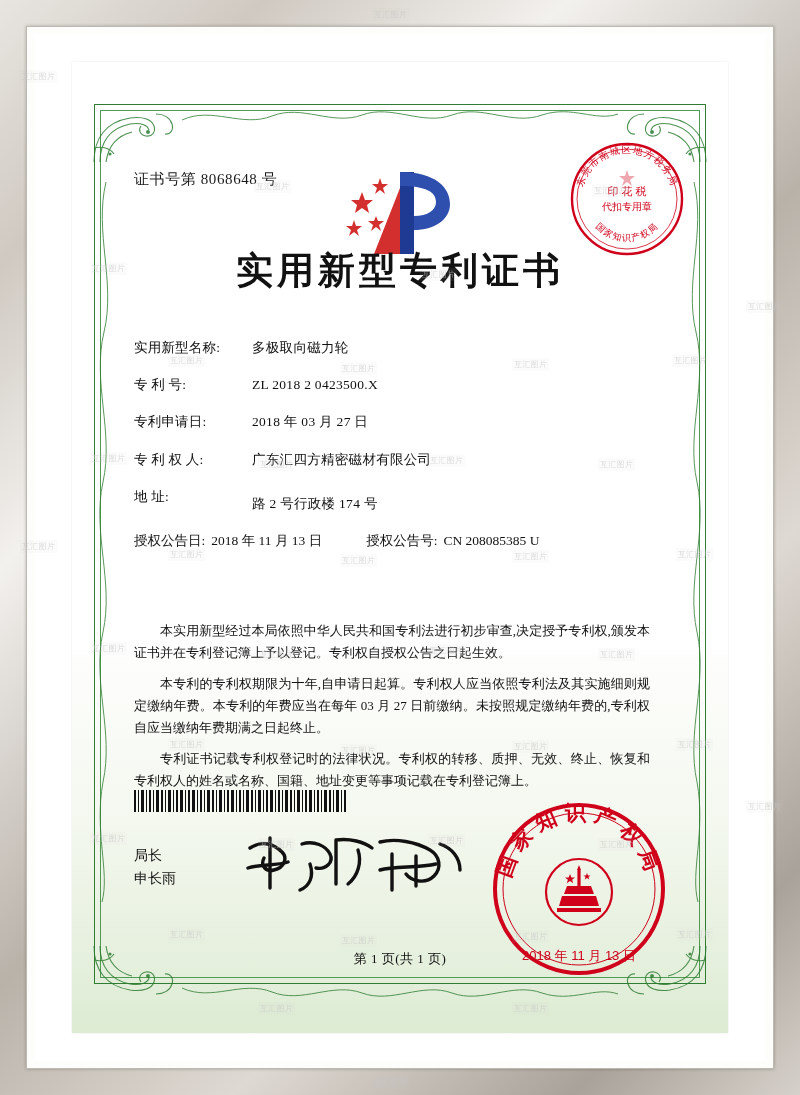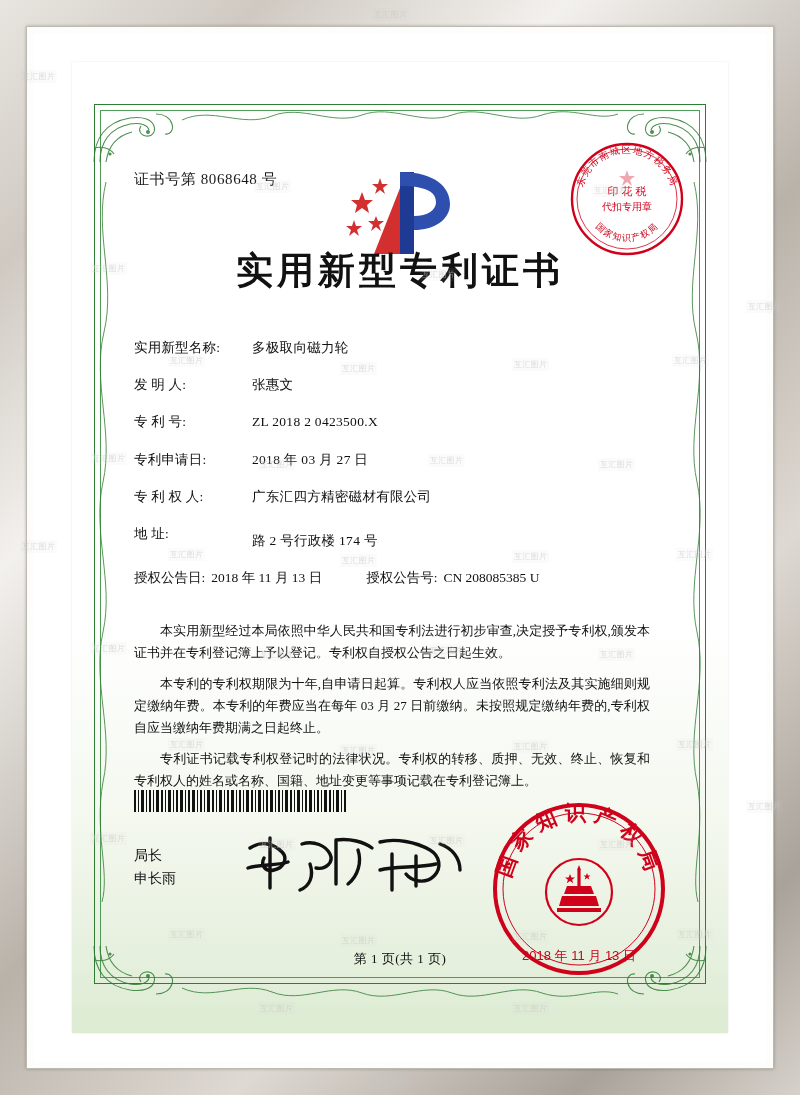--- a/index.html
+++ b/index.html
@@ -338,24 +338,20 @@
       <text x="59" y="70" font-size="10" fill="#d0021b" text-anchor="middle" font-family="'Liberation Sans',sans-serif">代扣专用章</text>
       <polygon points="59,30 61,36 67,36 62,40 64,46 59,42 54,46 56,40 51,36 57,36" fill="#d0021b" opacity="0.35"></polygon>
     </svg>
 
     <div class="title">实用新型专利证书</div>
 
     <div class="fields">
       <div class="row">
         <div class="lab">实用新型名称:</div>
         <div class="val">多极取向磁力轮</div>
-      </div>
-      <div class="row">
-        <div class="lab">发  明  人:</div>
-        <div class="val">张惠文</div>
       </div>
       <div class="row">
         <div class="lab">专  利  号:</div>
         <div class="val">ZL 2018 2 0423500.X</div>
       </div>
       <div class="row">
         <div class="lab">专利申请日:</div>
         <div class="val">2018 年 03 月 27 日</div>
       </div>
       <div class="row">

